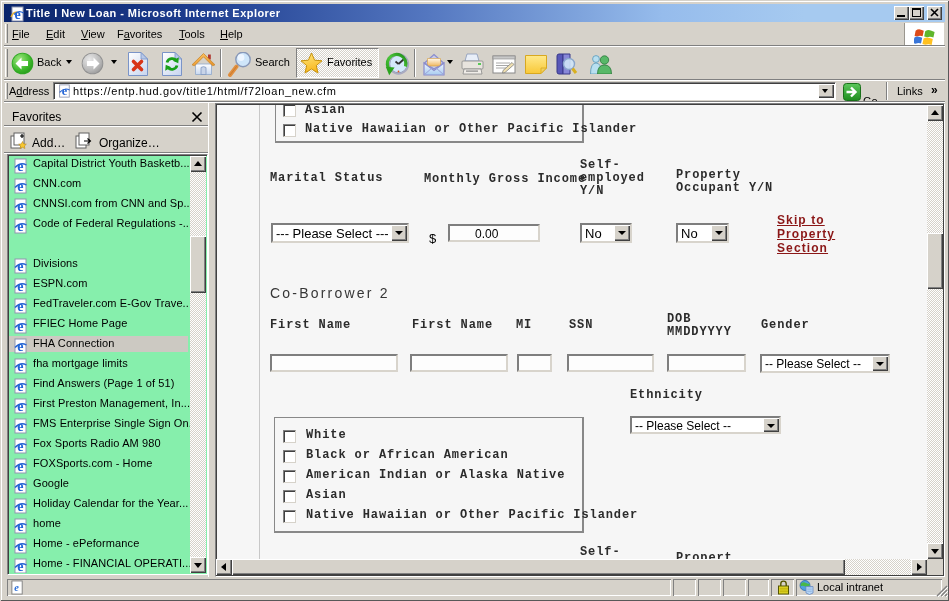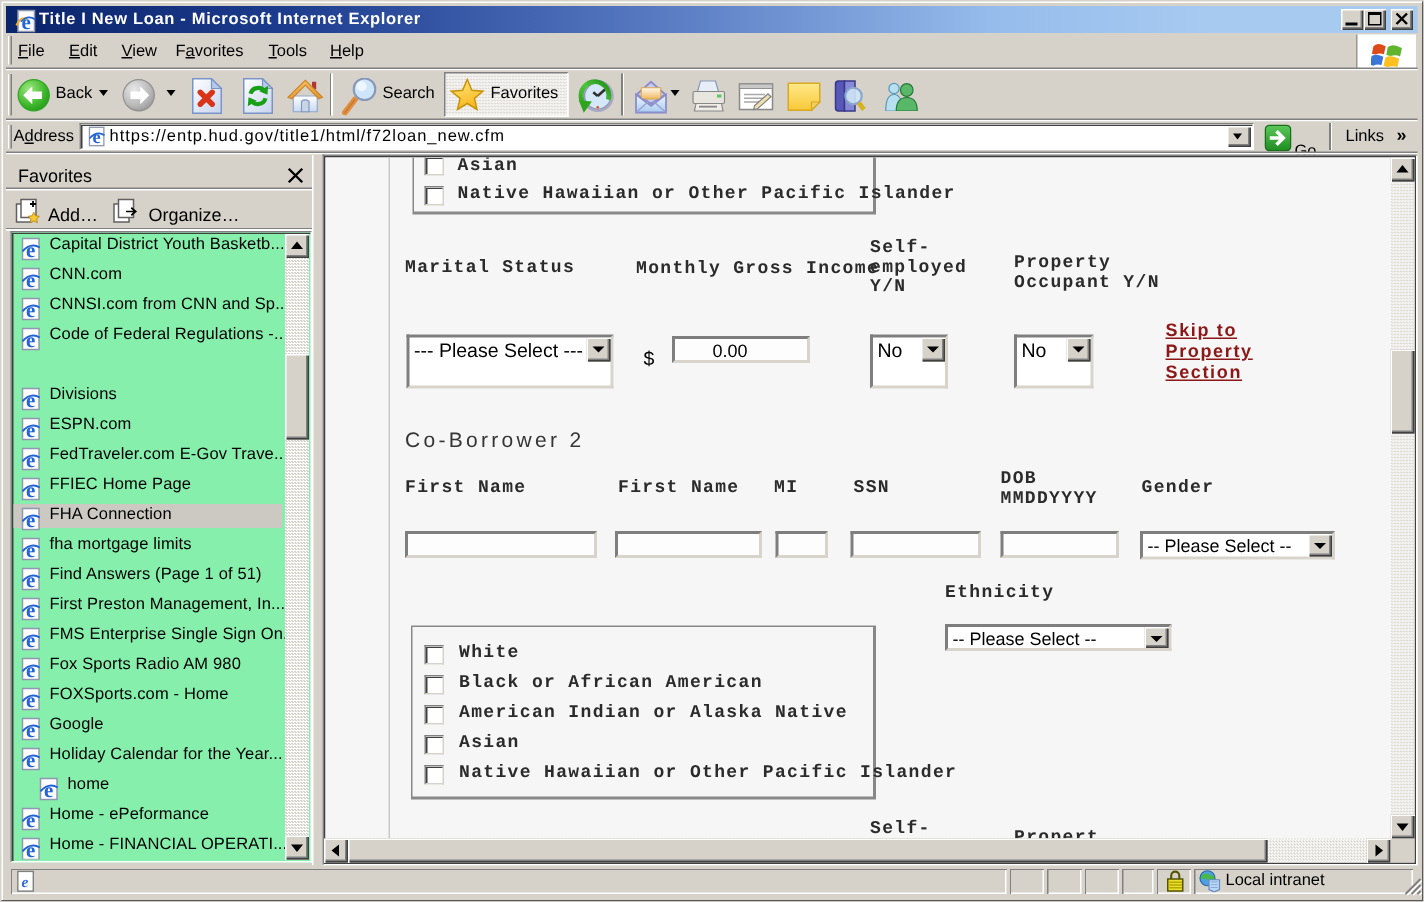--- a/index.html
+++ b/index.html
@@ -65,21 +65,21 @@
 #statusbar { position:absolute; left:4px; top:577px; width:941px; height:20px; background:#d6d2ca; }
 .spanel { position:absolute; top:2px; height:17px;
   box-shadow: inset 1px 1px 0 #808080, inset -1px -1px 0 #ffffff; }
 
 #page { position:absolute; left:1px; top:1px; width:710px; height:454px; background:#f6f6f6; overflow:hidden; }
 .lbl { position:absolute; font-size:12px; font-weight:bold; color:#2b2b2b; letter-spacing:0.9px; line-height:13px; white-space:nowrap;font-family:Liberation Mono, monospace; }
 .cb { position:absolute; width:13px; height:13px; background:#fff;
   border:1px solid; border-color:#808080 #d6d2ca #d6d2ca #808080; box-shadow: inset 1px 1px 0 #404040; }
 .tinput { position:absolute; height:18px; background:#fdfdfd;
   border:2px solid; border-color:#7e7e7e #d8d4cc #d8d4cc #7e7e7e; }
-.sel { position:absolute; height:36px; background:#fff;
+.sel { position:absolute; height:20px; background:#fff;
   border:2px solid; border-color:#7e7e7e #d8d4cc #d8d4cc #7e7e7e; font-size:13px; color:#000; }
 .sel .seltxt { position:absolute; left:3px; top:1px; white-space:nowrap; }
 .sel .selbtn { position:absolute; right:0; top:0; width:16px; height:16px; background:#d6d2ca;
   box-shadow: inset 1px 1px 0 #ffffff, inset -1px -1px 0 #404040, inset -2px -2px 0 #808080; }
 .sel .selbtn:after { content:""; position:absolute; left:4px; top:6px; width:0; height:0;
   border-left:4px solid transparent; border-right:4px solid transparent; border-top:4px solid #000; }
 .racebox { position:absolute; border:1px solid #888; border-right-width:2px; border-bottom-width:2px; background:transparent; }
 </style>
 </head>
 <body>
@@ -451,21 +451,21 @@
                 <use href="#ieicon"></use>
               </svg>
               <span class="txt">Holiday Calendar for the Year...</span>
             </div>
         <div class="favitem" style="top:320px;left:0;width:179px">
               <svg class="ico" width="16" height="16" viewBox="0 0 16 16">
                 <use href="#ieicon"></use>
               </svg>
               <span class="txt">Google</span>
             </div>
-        <div class="favitem" style="top:360px;left:12px;width:179px">
+        <div class="favitem" style="top:360px;left:0;width:179px">
               <svg class="ico" width="16" height="16" viewBox="0 0 16 16">
                 <use href="#ieicon"></use>
               </svg>
               <span class="txt">home</span>
             </div>
         <div class="favitem" style="top:380px;left:0;width:179px">
               <svg class="ico" width="16" height="16" viewBox="0 0 16 16">
                 <use href="#ieicon"></use>
               </svg>
               <span class="txt">Home - ePeformance</span>

